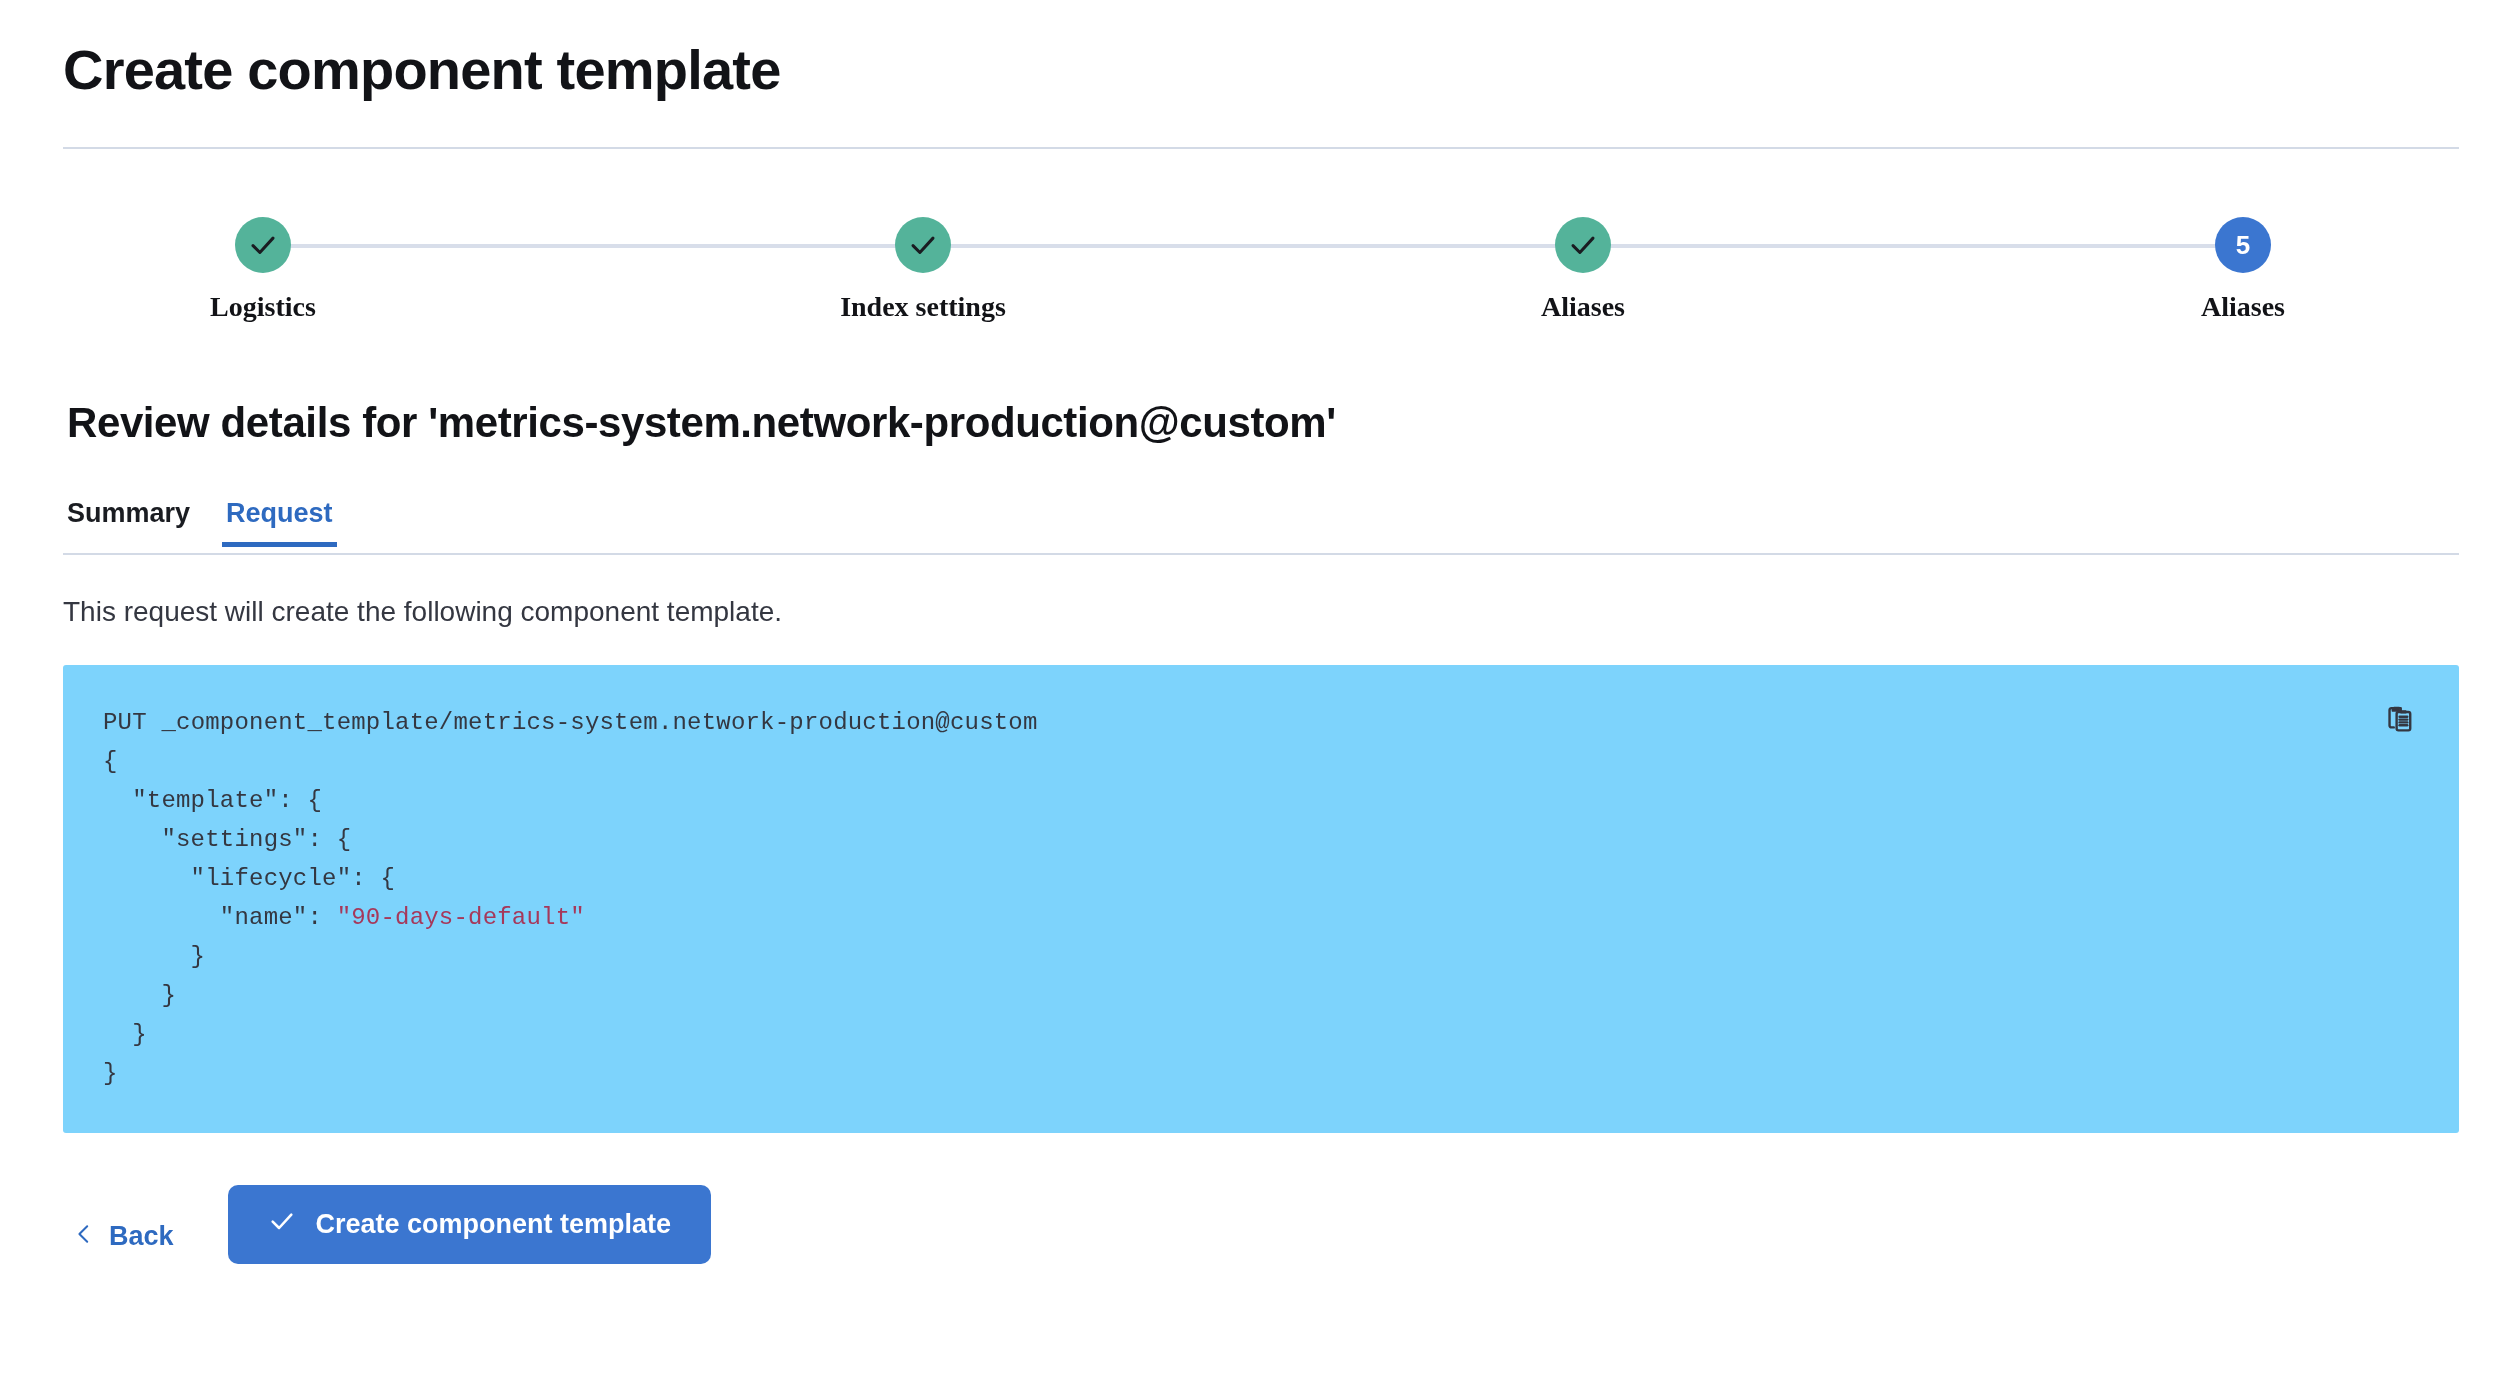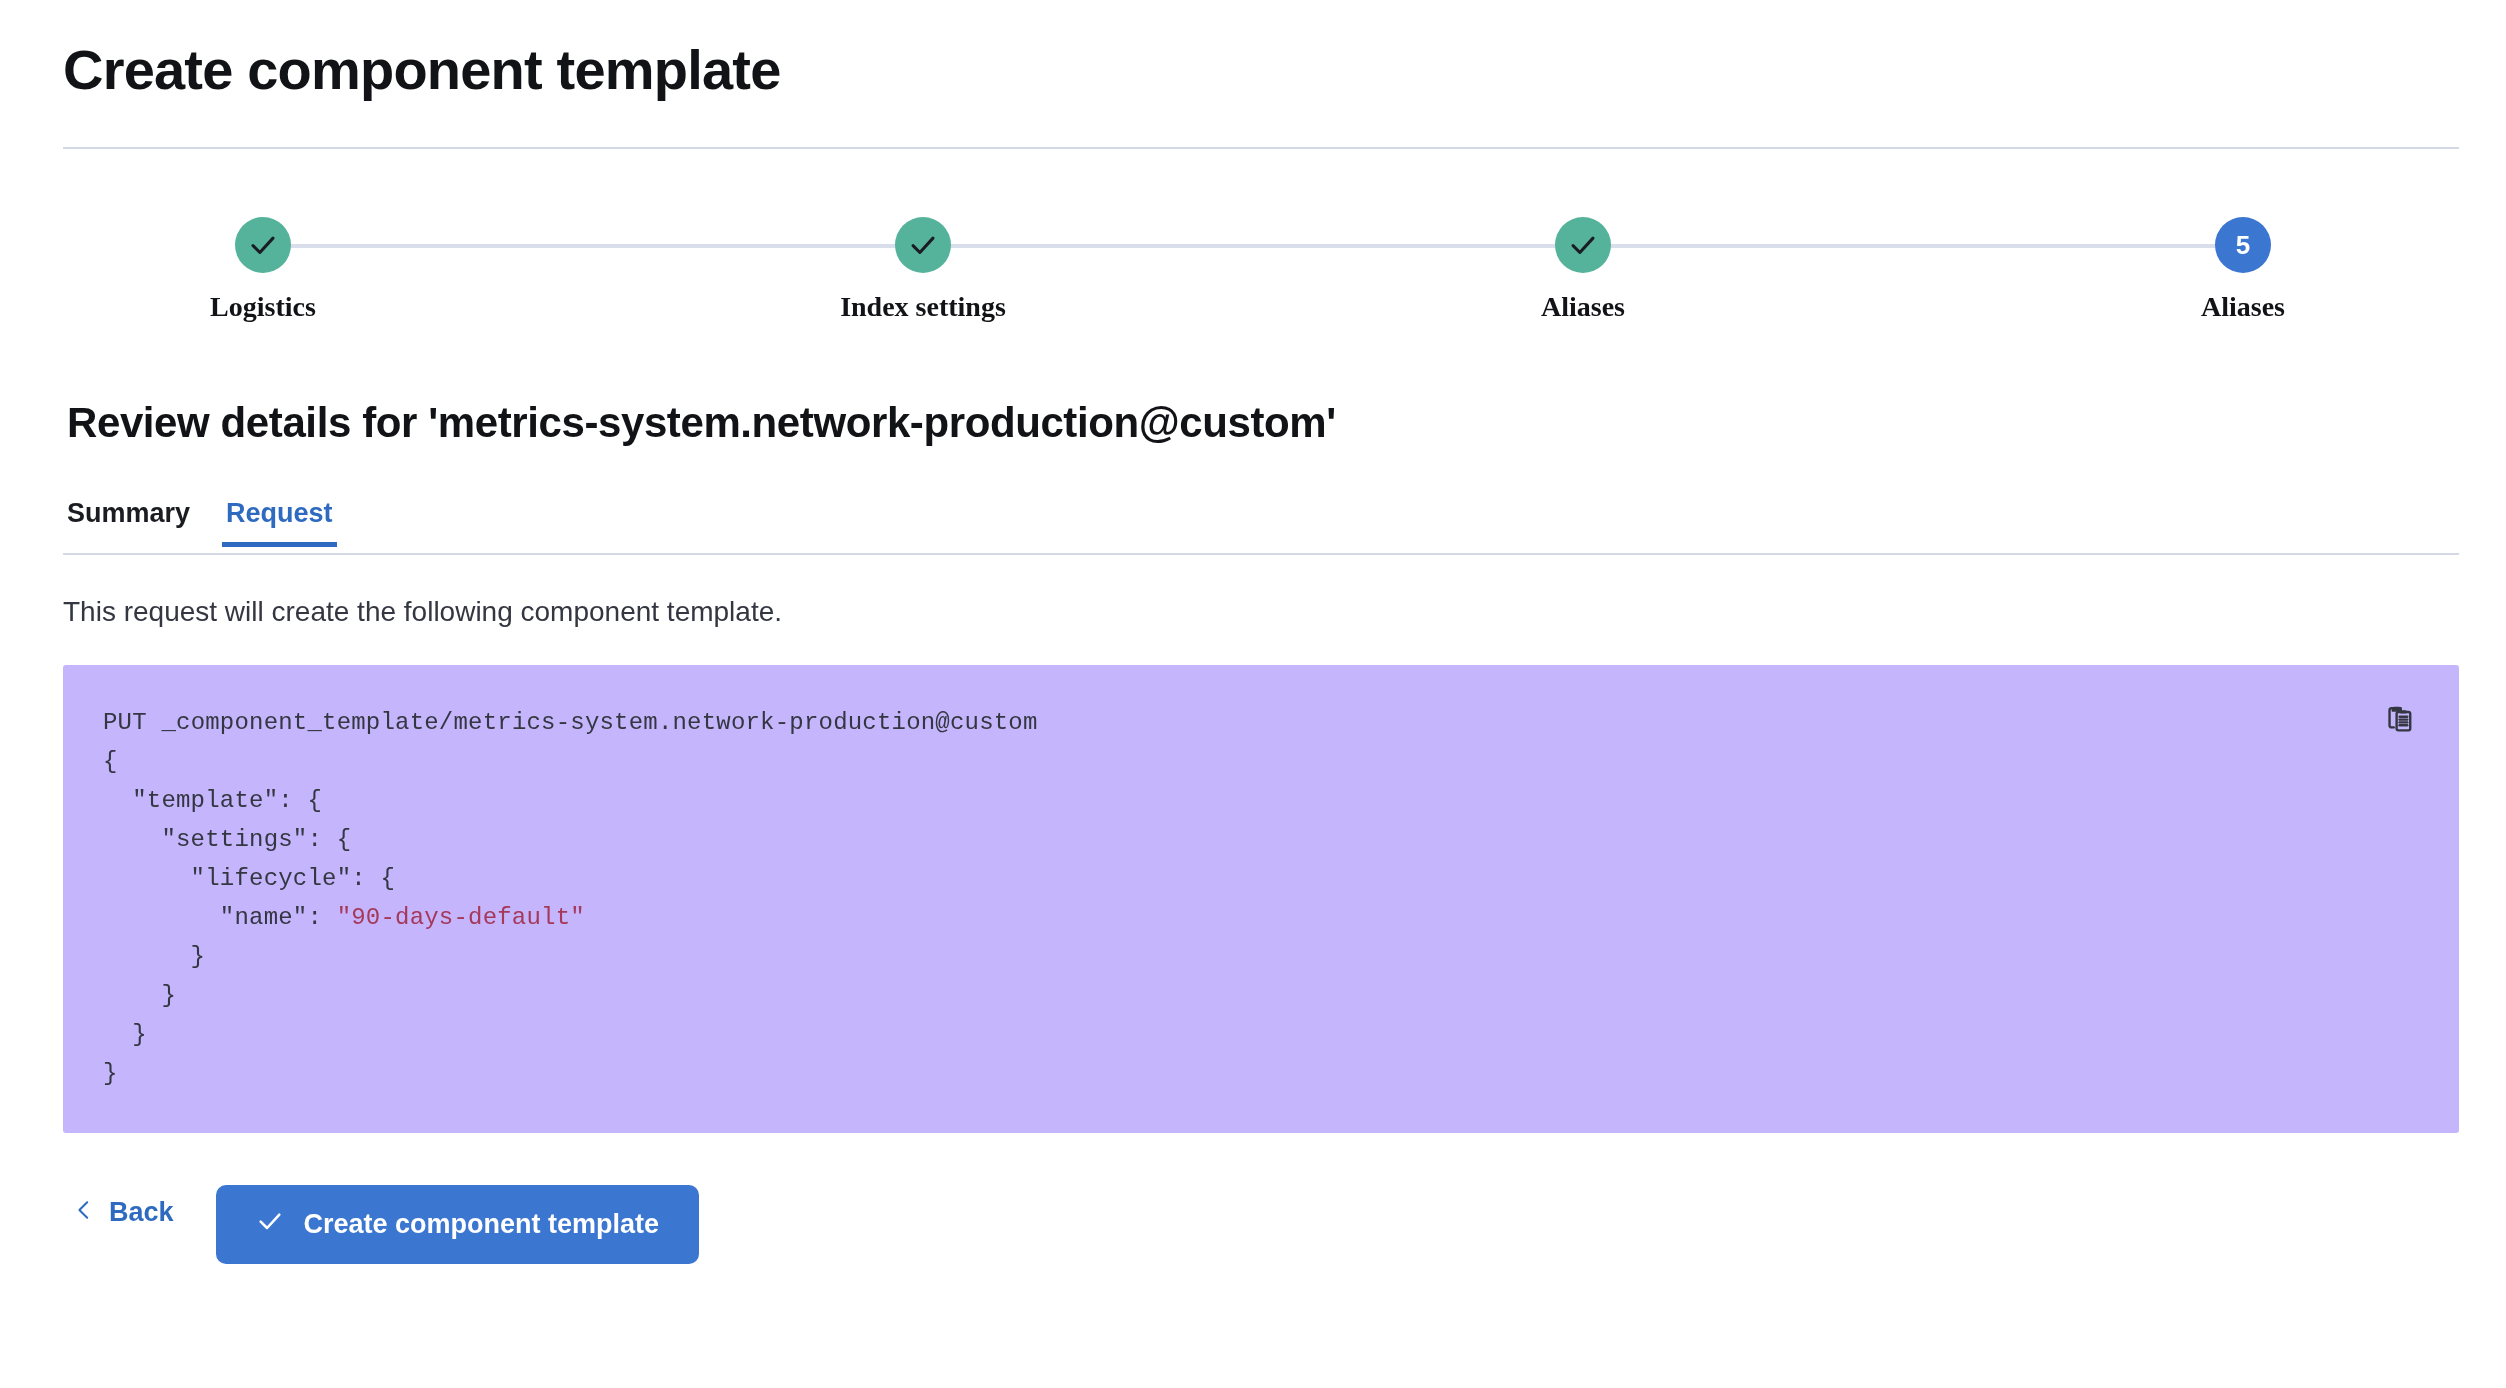--- a/index.html
+++ b/index.html
@@ -157,21 +157,21 @@
     padding-top: 37px;
     line-height: 1.4;
   }
 
   
   .code-block {
     position: relative;
     margin-top: 33px;
     width: 2396px;
     min-height: 444px;
-    background: #c4b5fd;
+    background: #7dd3fc;
     border-radius: 3px;
     padding: 38px 40px 40px 40px;
   }
   .code-pre {
     margin: 0;
     font-family: "Liberation Mono", "DejaVu Sans Mono", monospace;
     font-size: 24px;
     line-height: 39px;
     color: #343741;
     white-space: pre;
@@ -190,22 +190,22 @@
     background: none;
     border: none;
     padding: 0;
     cursor: pointer;
     color: #343741;
   }
 
   
   .actions {
     display: flex;
-    align-items: flex-start;
-    gap: 32px;
+    align-items: flex-end;
+    gap: 44px;
     margin-top: 52px;
   }
   .back-link {
     display: inline-flex;
     align-items: center;
     gap: 14px;
     color: #2e6ac0;
     font-size: 27px;
     font-weight: 600;
     text-decoration: none;

